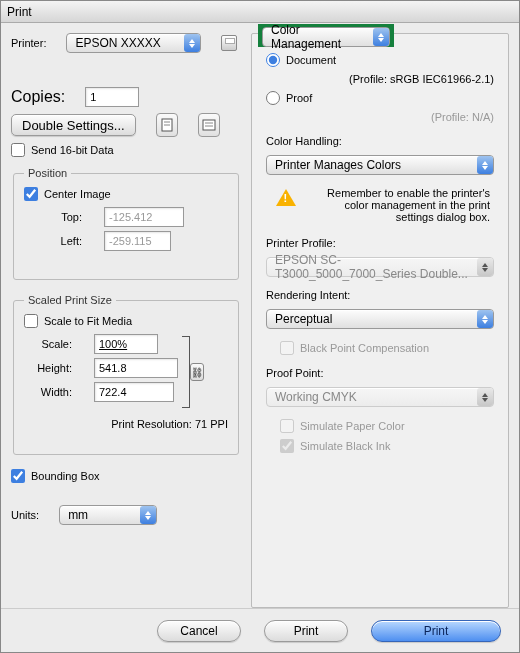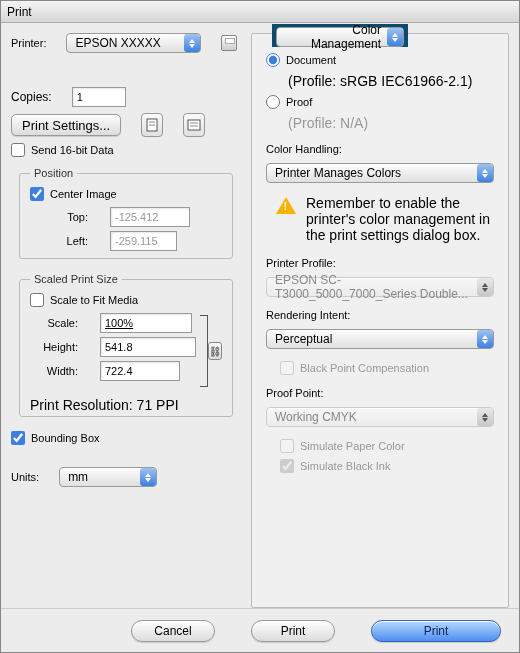--- a/index.html
+++ b/index.html
@@ -36,25 +36,24 @@
     flex: 1;
     border: 1px solid #bbb;
     background: #f0f0f0;
     border-radius: 2px;
     padding-top: 0;
     position: relative;
   }
   .section-select-wrap {
     position: relative;
     top: -10px;
-    left: 20px;
+    left: 6px;
     display: inline-block;
-    background: #0c4a6e;
+    background: #15803d;
     padding: 0 4px;
-    text-align: right;
   }
   .aqua-select {
     display: inline-flex; align-items: center;
     height: 20px;
     padding: 0 0 0 8px;
     font-size: 12px;
     border-radius: 4px;
     background: linear-gradient(#fdfdfd, #e0e0e0);
     border: 1px solid #999;
     box-shadow: inset 0 1px 0 #fff;
@@ -112,38 +111,38 @@
   .input-text {
     height: 20px; padding: 0 4px;
     border: 1px solid #999;
     background: #fff;
     font-family: inherit; font-size: 11px;
     box-shadow: inset 1px 1px 2px rgba(0,0,0,0.1);
   }
   fieldset {
     border: 1px solid #bbb;
     border-radius: 3px;
-    margin: 4px 8px;
-    padding: 8px 10px 3px 10px;
+    margin: 4px 2px;
+    padding: 8px 10px 24px 10px;
     background: transparent;
   }
   legend { font-size: 11px; padding: 0 4px; color: #333; }
   .checkbox { display: inline-flex; align-items: center; gap: 6px; }
   .checkbox input { width: 14px; height: 14px; accent-color: #3d7fe0; margin:0; }
   .radio { display: inline-flex; align-items: center; gap: 6px; }
   .radio input { width: 14px; height: 14px; accent-color: #3d7fe0; margin:0;}
   .right-inner { padding: 0 14px 14px 14px; margin-top: -4px; display: flex; flex-direction: column; gap: 6px; }
   .disabled-text { color: #999; }
-  .sm-label { font-size: 14px; }
+  .sm-label { font-size: 11px; text-align: right; }
   .field-row { display: flex; align-items: center; gap: 22px; margin: 4px 0; }
   .field-row .flabel { width: 42px; text-align: right; }
   .footer {
     height: 44px;
     display: flex; align-items: center; justify-content: flex-end;
-    gap: 36px; padding-right: 18px;
+    gap: 23px; padding-right: 18px;
     border-top: 1px solid #ccc;
   }
   .link-icon {
     width: 14px; height: 18px;
     border: 1px solid #888; border-radius: 3px;
     background: linear-gradient(#fafafa,#ddd);
     display: inline-flex; align-items: center; justify-content: center;
     font-size: 10px;
   }
   .bracket { border: 1px solid #555; border-left: none; width: 8px; }
@@ -185,26 +184,26 @@
         <div class="aqua-select" style="width:135px">
           <span class="label">EPSON XXXXX</span>
           <span class="arrows"></span>
         </div>
         <span class="print-icon"></span>
       </div>
 
       <div style="height:22px"></div>
 
       <div class="row">
-        <span class="label-std" style="font-size:12px">Copies:</span>
+        <span class="label-std" style="font-size:16px">Copies:</span>
         <input class="input-text" style="width: 54px;" value="1">
       </div>
 
       <div class="row">
-        <button class="aqua-btn" style="border-radius:5px; font-size:13px; padding:0 10px;">Print Settings...</button>
+        <button class="aqua-btn" style="border-radius:5px; font-size:13px; padding:0 10px;">Double Settings...</button>
         <span class="icon-btn">
           <svg width="12" height="14" viewBox="0 0 12 14">
               <rect x="1" y="1" width="10" height="12" fill="#fff" stroke="#555"></rect>
               <line x1="3" y1="4" x2="9" y2="4" stroke="#888"></line>
               <line x1="3" y1="7" x2="9" y2="7" stroke="#888"></line>
             </svg>
         </span>
         <span class="icon-btn">
           <svg width="14" height="12" viewBox="0 0 14 12">
               <rect x="1" y="1" width="12" height="10" fill="#fff" stroke="#555"></rect>
@@ -238,25 +237,25 @@
       <fieldset>
         <legend>Scaled Print Size</legend>
         <label class="checkbox">
           <input type="checkbox" style="">
           <span>Scale to Fit Media</span>
         </label>
         <div style="display:flex; align-items:stretch;">
           <div style="flex:0 0 auto;">
             <div class="field-row" style="margin-left:6px">
               <span class="flabel">Scale:</span>
-              <input class="input-text" style="width: 92px; text-decoration: underline;" value="100%">
+              <input class="input-text" style="width: 64px; text-decoration: underline;" value="100%">
             </div>
             <div class="field-row" style="margin-left:6px">
               <span class="flabel">Height:</span>
-              <input class="input-text" style="width: 96px;" value="541.8">
+              <input class="input-text" style="width: 84px;" value="541.8">
             </div>
             <div class="field-row" style="margin-left:6px">
               <span class="flabel">Width:</span>
               <input class="input-text" style="width: 80px;" value="722.4">
             </div>
           </div>
           <div style="display:flex; align-items:center; padding:6px 0 6px 4px;">
             <div class="bracket" style="height:72px;"></div>
             <span class="link-icon">⛓</span>
           </div>

